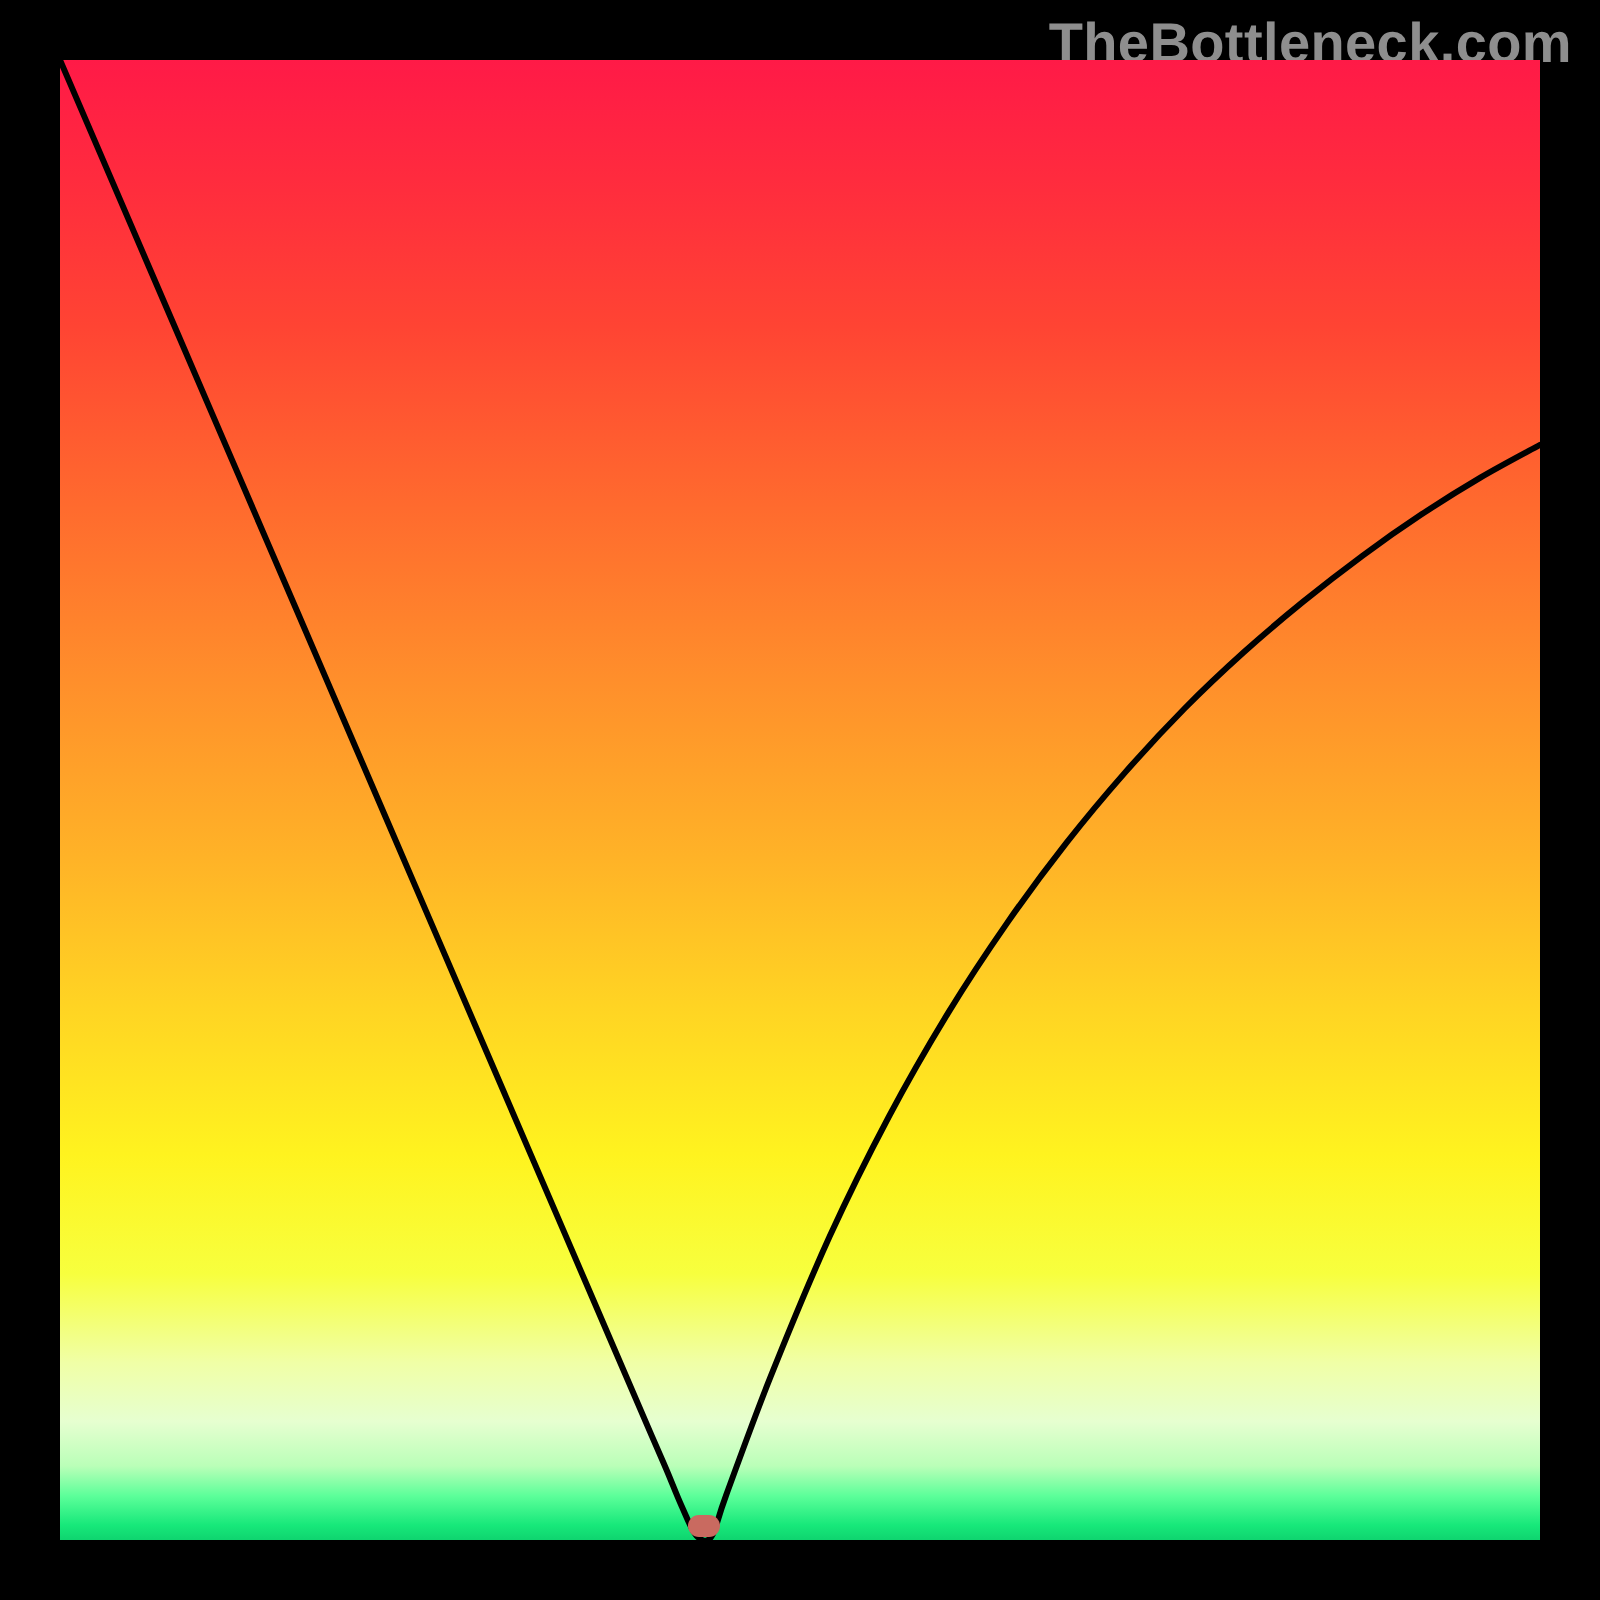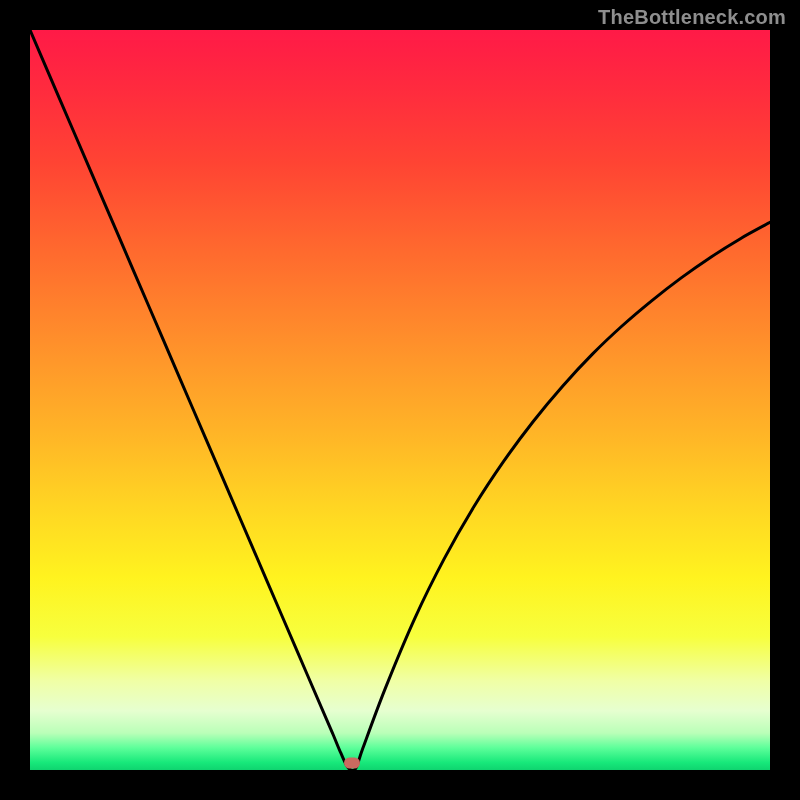--- a/index.html
+++ b/index.html
@@ -32,21 +32,21 @@
       #5dff9a 97%,
       #17e87a 99%,
       #0fd46f 100%
     );
   }
   .watermark {
     position: absolute;
     top: 6px;
     right: 14px;
     font-family: Arial, Helvetica, sans-serif;
-    font-size: 20px;
+    font-size: 28px;
     font-weight: 600;
     color: #8e8e8e;
     letter-spacing: 0.2px;
   }
   .curve {
     position: absolute;
     left: 0; top: 0;
     width: 740px;
     height: 740px;
   }

